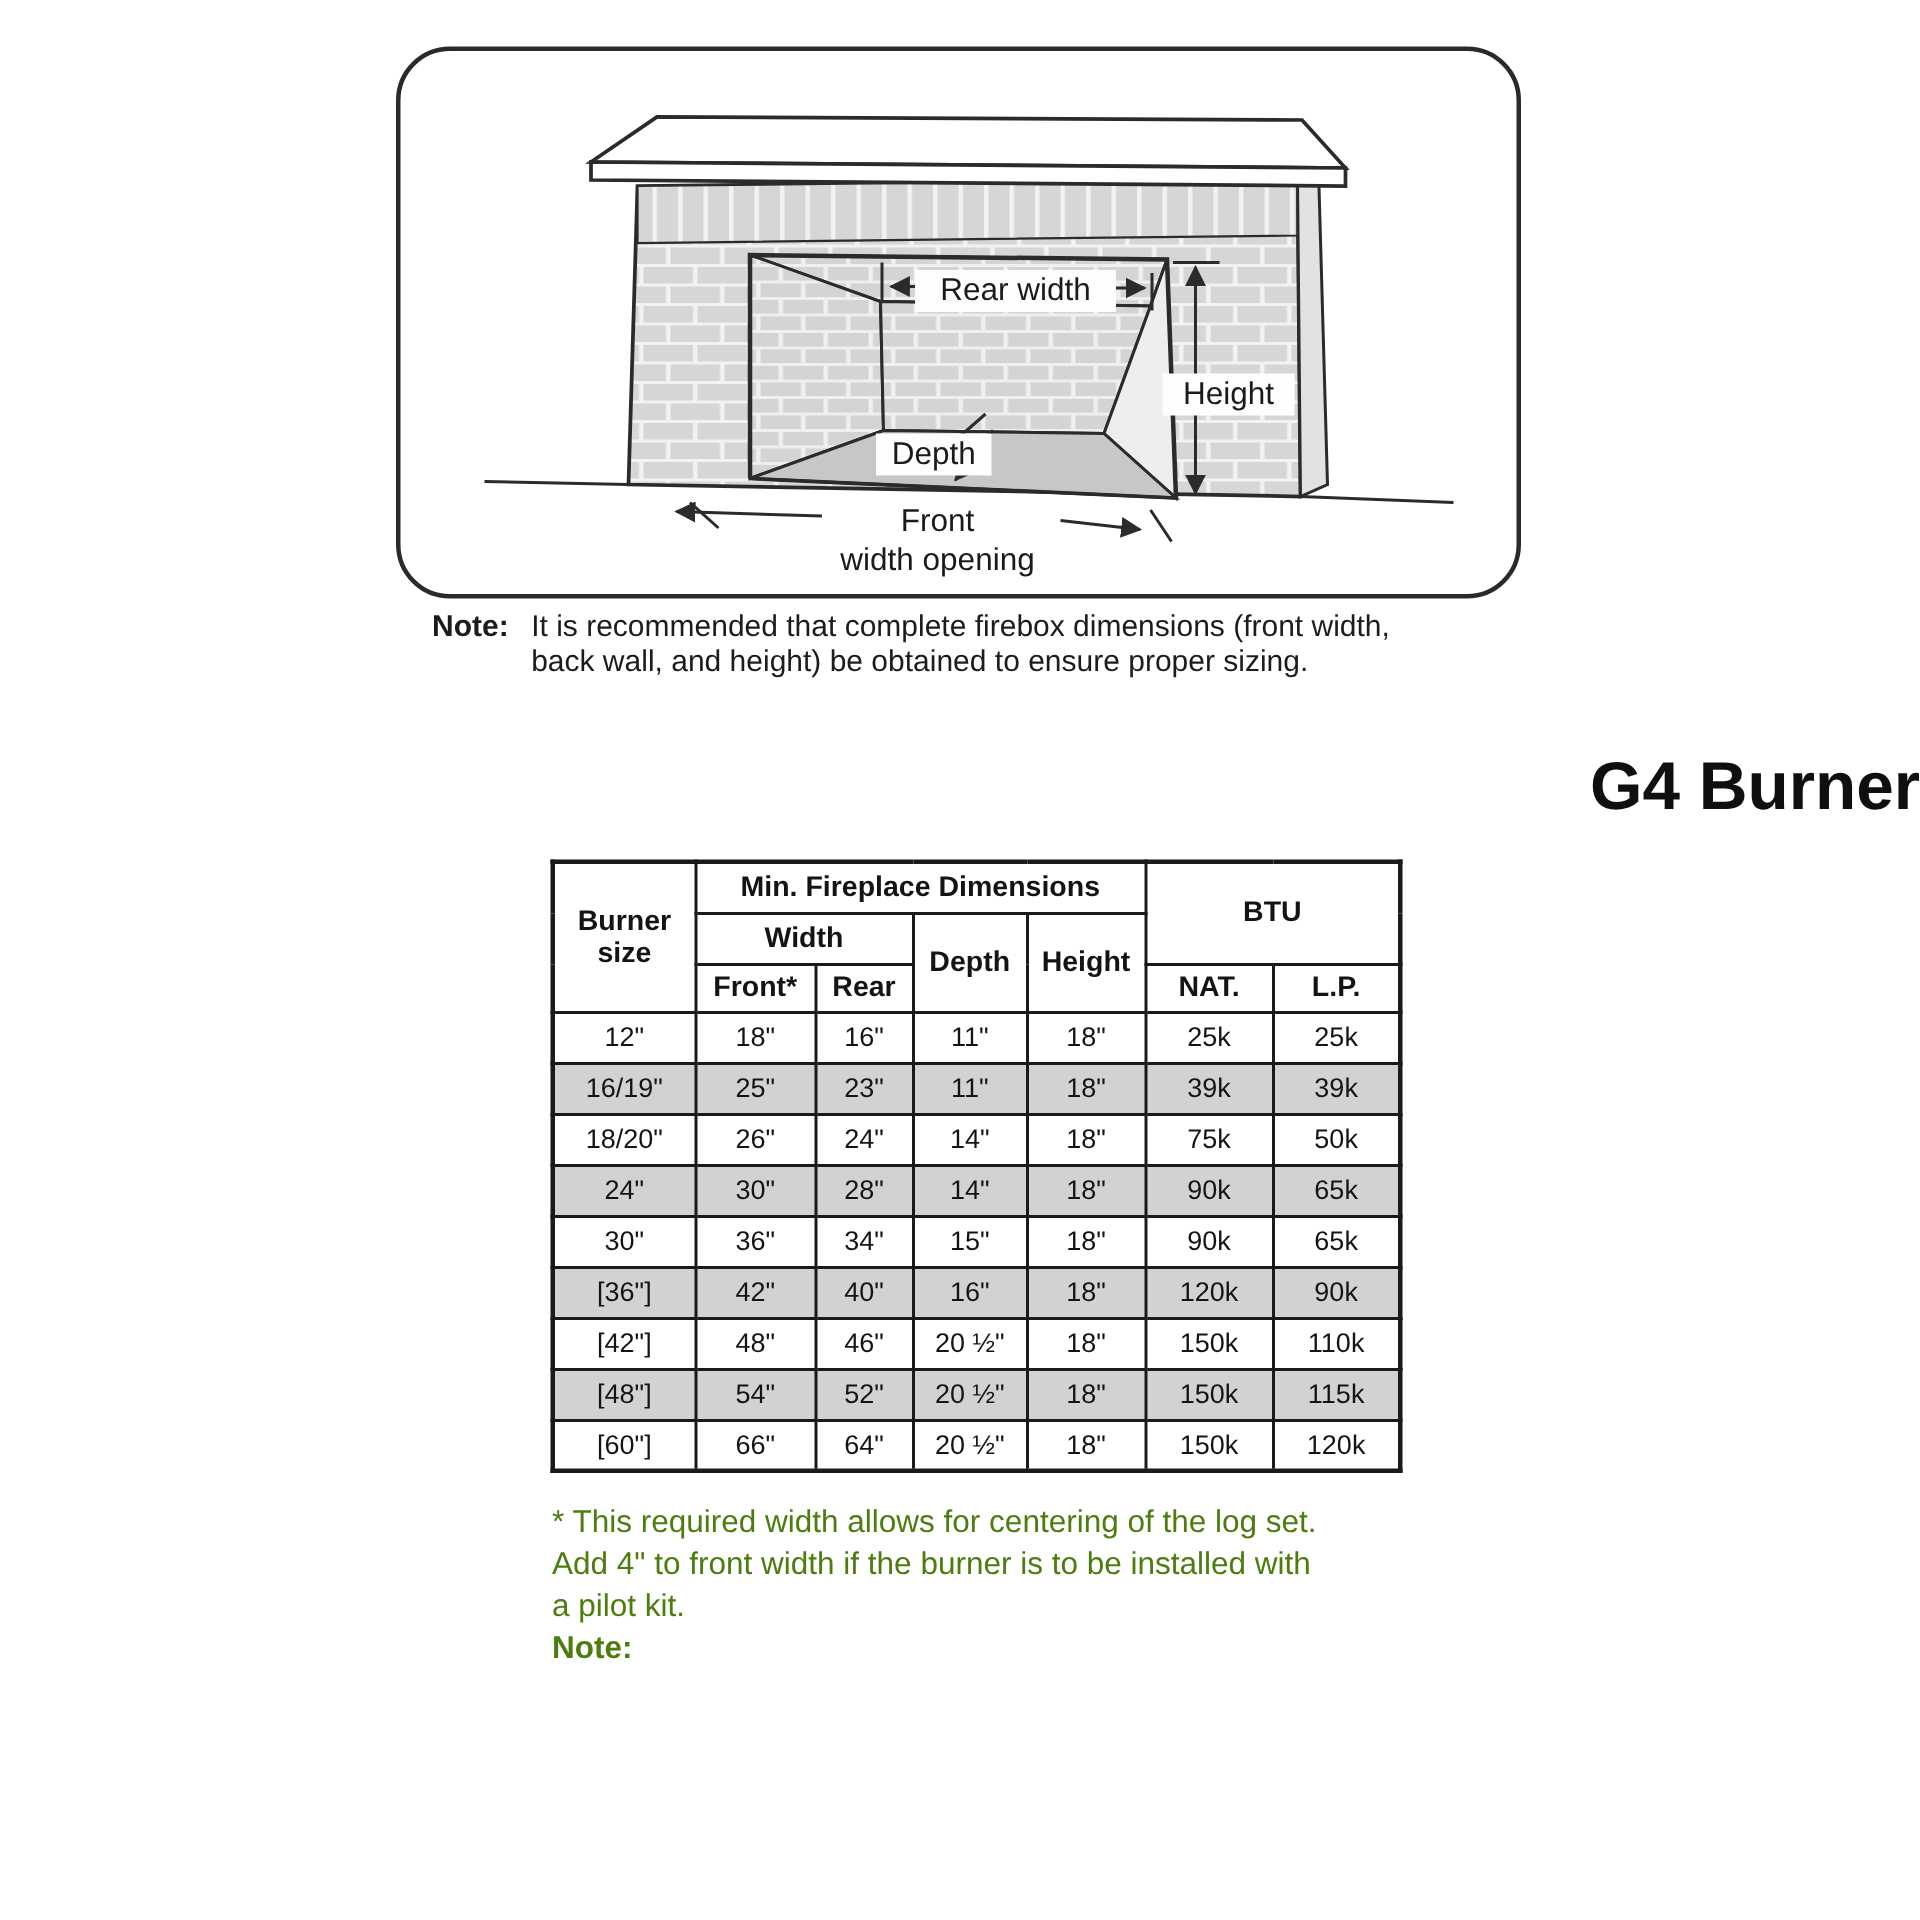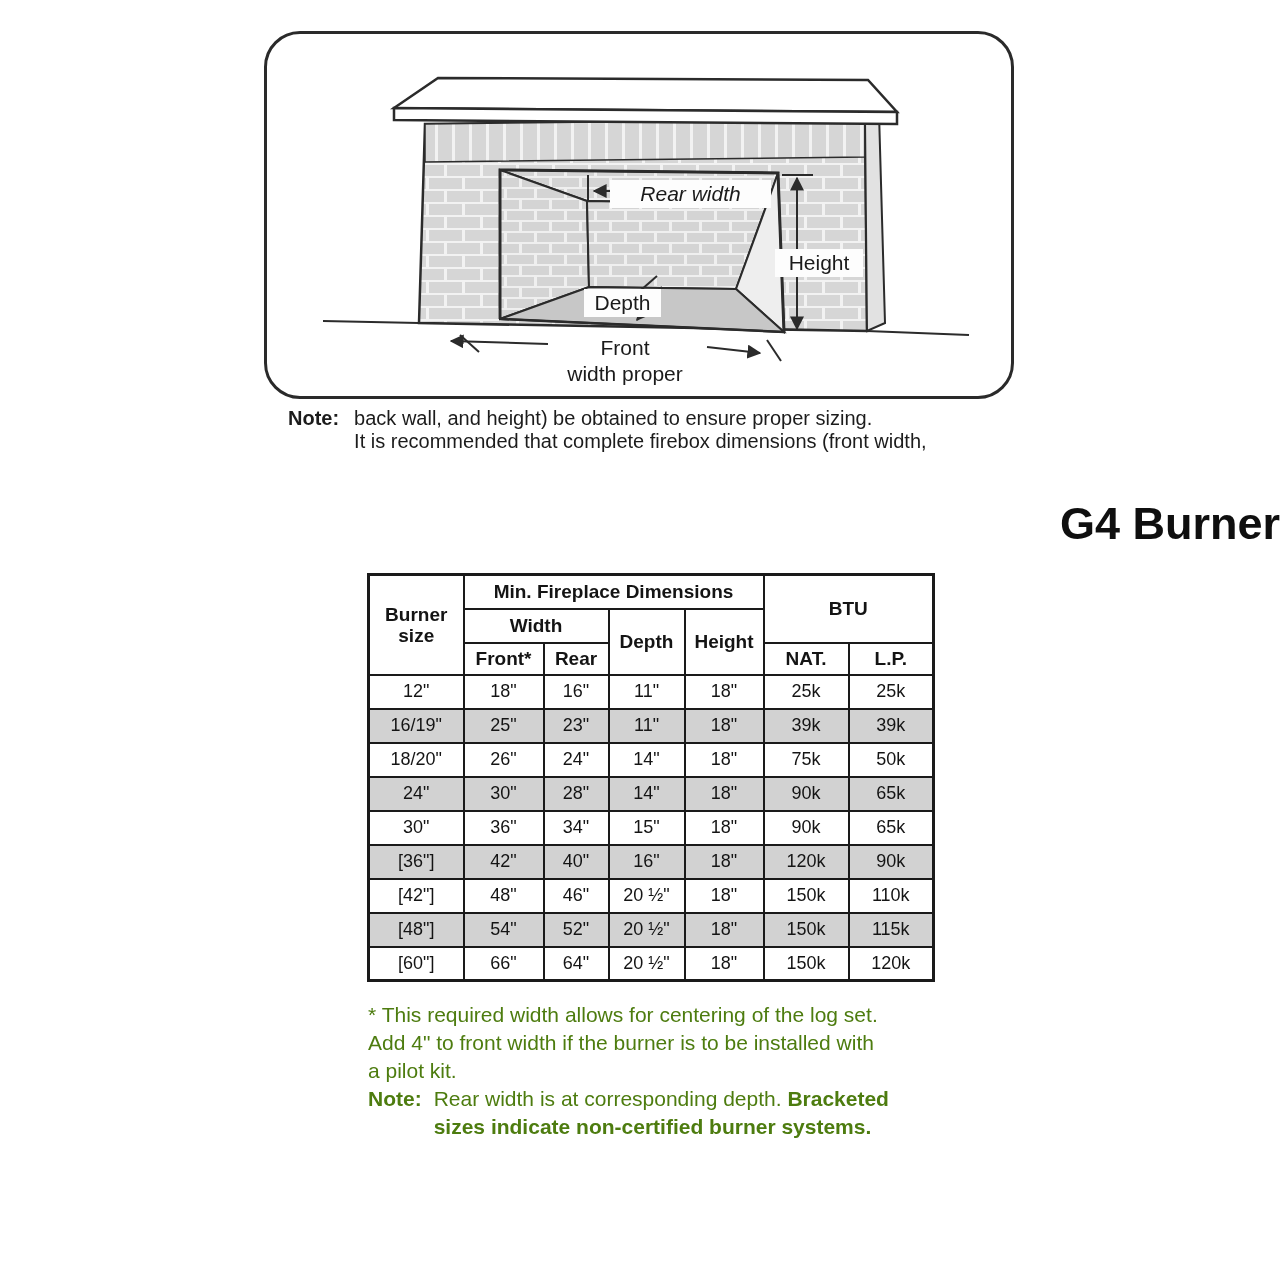--- a/index.html
+++ b/index.html
@@ -93,34 +93,34 @@
     <path d="M379,267 L395,253" stroke="#2b2b2b" stroke-width="2"></path>
     <path d="M389,263 L370,286" stroke="#2b2b2b" stroke-width="2" marker-end="url(#arr)"></path>
 
     <path d="M281,310 L184,307" stroke="#2b2b2b" stroke-width="2" marker-end="url(#arr)"></path>
     <path d="M193,301 L212,318" stroke="#2b2b2b" stroke-width="2"></path>
     <path d="M440,313 L493,319" stroke="#2b2b2b" stroke-width="2" marker-end="url(#arr)"></path>
     <path d="M500,306 L514,327" stroke="#2b2b2b" stroke-width="2"></path>
   </svg>
 
 
-  <div class="dim-label" style="left:343px;top:146px;width:161px;height:28px;font-style:italic;">Rear width</div>
+  <div class="dim-label" style="left:343px;top:146px;width:134px;height:28px;">Rear width</div>
   <div class="dim-label" style="left:508px;top:215px;width:88px;height:28px;">Height</div>
   <div class="dim-label" style="left:317px;top:255px;width:77px;height:28px;">Depth</div>
   <div class="dim-label clear" style="left:262px;top:301px;width:192px;height:54px;">
     <div>Front</div>
-    <div>width proper</div>
+    <div>width opening</div>
   </div>
 </div>
 
 <div class="abs top-note">
   <span class="note-label">Note:</span>
   <div class="note-body">
+    <div>It is recommended that complete firebox dimensions (front width,</div>
     <div>back wall, and height) be obtained to ensure proper sizing.</div>
-    <div>It is recommended that complete firebox dimensions (front width,</div>
   </div>
 </div>
 
 <div class="abs section-title">G4 Burner</div>
 
 <table class="spec-table">
   <colgroup>
     <col style="width:95px">
       <col style="width:80px">
       <col style="width:65px">
@@ -231,18 +231,14 @@
     </tr>
   </tbody>
 </table>
 
 <div class="abs footnote">
   <div>* This required width allows for centering of the log set.</div>
   <div>Add 4" to front width if the burner is to be installed with</div>
   <div>a pilot kit.</div>
   <div class="fn-note">
     <span class="bold">Note:</span>
-    <div class="note-body">
-      <div><span>Rear width is at corresponding depth.</span> <span class="bold">Bracketed</span></div>
-      <div class="bold">sizes indicate non-certified burner systems.</div>
-    </div>
   </div>
 </div>
 
 </body></html>

